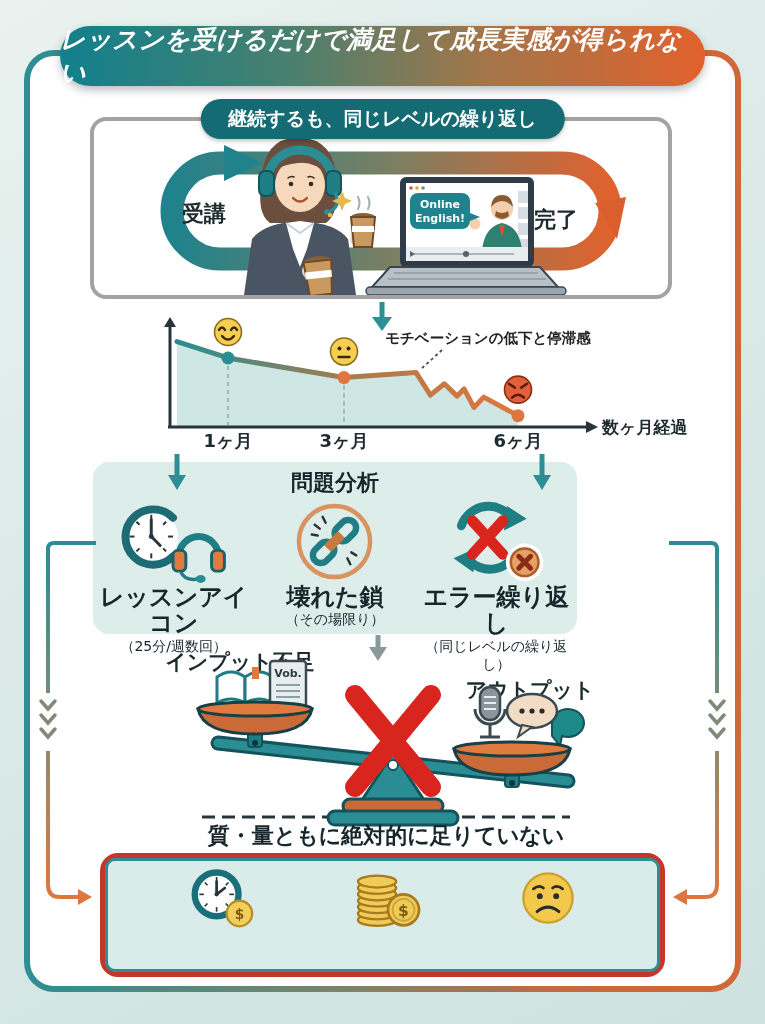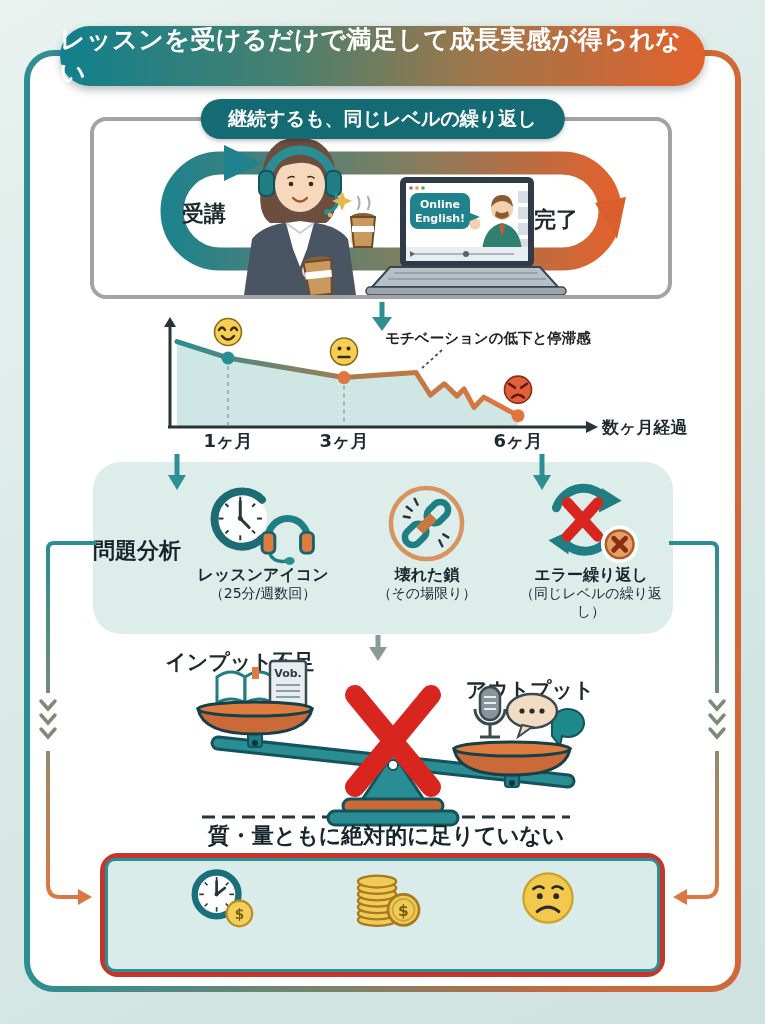--- a/index.html
+++ b/index.html
@@ -11,36 +11,36 @@
   .abs{position:absolute;}
   
   .outer-frame{left:24px;top:50px;width:717px;height:942px;border-radius:30px;
     background:linear-gradient(90deg,#2d8e94 0%,#7d8368 45%,#c26a3f 75%,#d2683a 100%);z-index:0;}
   .outer-frame-inner{position:absolute;inset:6px;background:#ffffff;border-radius:24px;}
   
   .title-banner{left:60px;top:26px;width:645px;height:60px;border-radius:31px;z-index:6;
     background:linear-gradient(90deg,#11808d 0%,#47806f 35%,#a1764a 65%,#e2612c 100%);
     display:flex;align-items:center;justify-content:center;color:#fff;
     font-size:25px;font-weight:bold;letter-spacing:0.5px;
-    box-shadow:0 4px 8px rgba(20,40,45,.3);}
+    box-shadow:0 4px 8px rgba(20,40,45,.3);font-style:italic;}
   
   .pill{left:50%;transform:translateX(-50%);top:99px;z-index:7;background:#156b74;color:#fff;
     font-size:19px;font-weight:bold;padding:7px 28px;border-radius:22px;white-space:nowrap;
     box-shadow:0 2px 4px rgba(0,0,0,.25);}
   
   .illus-box{left:90px;top:117px;width:582px;height:182px;background:#fff;z-index:2;
     border:4px solid #a3a3a3;border-radius:16px;box-sizing:border-box;overflow:hidden;}
   
-  .panel{left:93px;top:462px;width:580px;height:172px;background:#dcedea;border-radius:28px;z-index:2;
-    display:flex;flex-direction:row;align-items:center;padding-top:4px;box-sizing:border-box;}
+  .panel{left:93px;top:462px;width:484px;height:172px;background:#dcedea;border-radius:16px;z-index:2;
+    display:flex;flex-direction:column;align-items:center;padding-top:4px;box-sizing:border-box;}
   .panel-title{font-size:22px;font-weight:bold;margin-top:2px;}
   .panel-row{display:flex;width:100%;flex:1;}
   .panel-col{flex:1;display:flex;flex-direction:column;align-items:center;text-align:center;}
   .panel-col .icon-slot{height:86px;display:flex;align-items:center;justify-content:center;}
-  .col-label{font-size:16px;font-weight:bold;line-height:1.1;}
+  .col-label{font-size:24px;font-weight:bold;line-height:1.1;}
   .col-sub{font-size:14px;font-weight:normal;line-height:1.3;}
   
   .conclusion{left:100px;top:853px;width:565px;height:124px;border:5px solid #c4352c;
     border-radius:18px;background:#d9ece9;box-sizing:border-box;z-index:2;}
   .conclusion-inner{position:absolute;inset:0;border:3px solid #2d8e94;border-radius:10px;
     display:flex;flex-direction:column;align-items:center;justify-content:space-between;
     padding:6px 0 8px;}
   .conclusion-icons{display:flex;gap:86px;align-items:flex-end;height:62px;}
   .conclusion-text{font-size:23px;font-weight:bold;color:#14262a;white-space:nowrap;}
   svg{display:block;}

